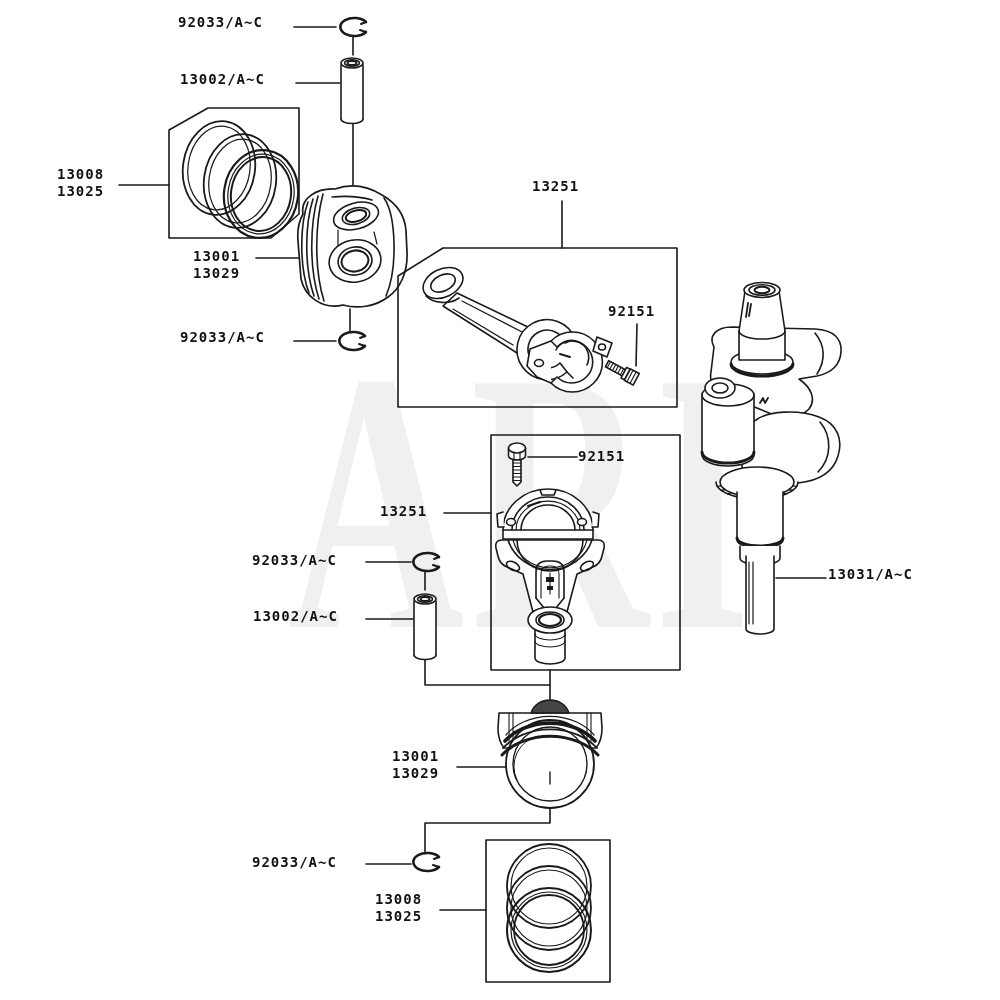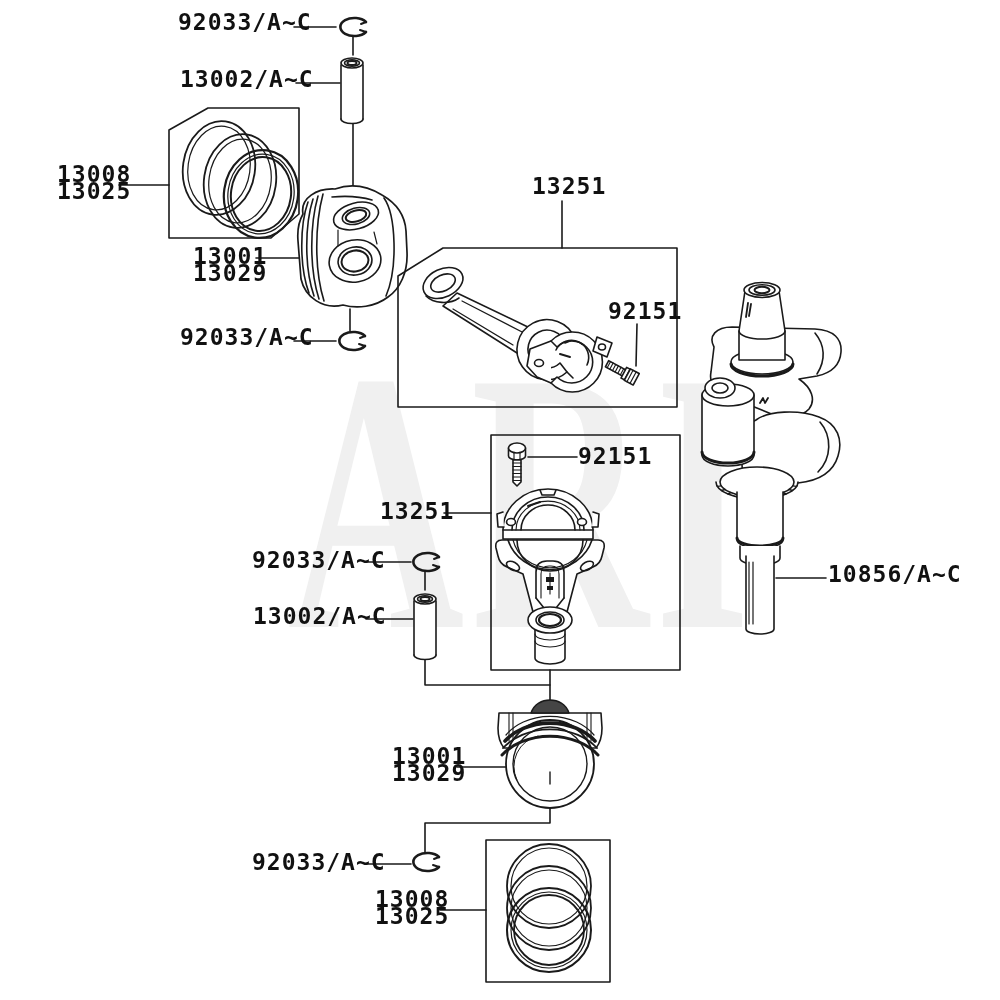--- a/index.html
+++ b/index.html
@@ -2,21 +2,21 @@
 <html><head>
 <meta charset="utf-8">
 <style>
   html,body{margin:0;padding:0;background:#fff;}
   #stage{position:relative;width:1000px;height:1000px;background:#ffffff;overflow:hidden;
          font-family:"DejaVu Sans Mono", monospace;}
   .watermark{position:absolute;left:522px;top:316px;font-family:"Liberation Serif", serif;
              font-weight:bold;font-size:372px;line-height:1;color:#f0f0f0;letter-spacing:10px;
              transform:translateX(-50%) scaleX(0.66);white-space:nowrap;user-select:none;}
   svg.art{position:absolute;left:0;top:0;}
-  .lbl{position:absolute;font-weight:bold;font-size:23px;line-height:17px;letter-spacing:1px;
+  .lbl{position:absolute;font-weight:bold;font-size:14px;line-height:17px;letter-spacing:1px;
        color:#111;white-space:nowrap;}
   .lbl span{display:block;}
 </style>
 </head>
 <body>
 
 <div id="stage">
 
   <div class="watermark">ARI</div>
 
@@ -303,21 +303,21 @@
   <div class="lbl" style="left:380px;top:503px">
       <span>13251</span>
     </div>
   <div class="lbl" style="left:252px;top:552px">
       <span>92033/A~C</span>
     </div>
   <div class="lbl" style="left:253px;top:608px">
       <span>13002/A~C</span>
     </div>
   <div class="lbl" style="left:828px;top:566px">
-      <span>10856/A~C</span>
+      <span>13031/A~C</span>
     </div>
   <div class="lbl" style="left:392px;top:748px">
     <span>13001</span>
     <span>13029</span>
   </div>
   <div class="lbl" style="left:252px;top:854px">
       <span>92033/A~C</span>
     </div>
   <div class="lbl" style="left:375px;top:891px">
     <span>13008</span>

